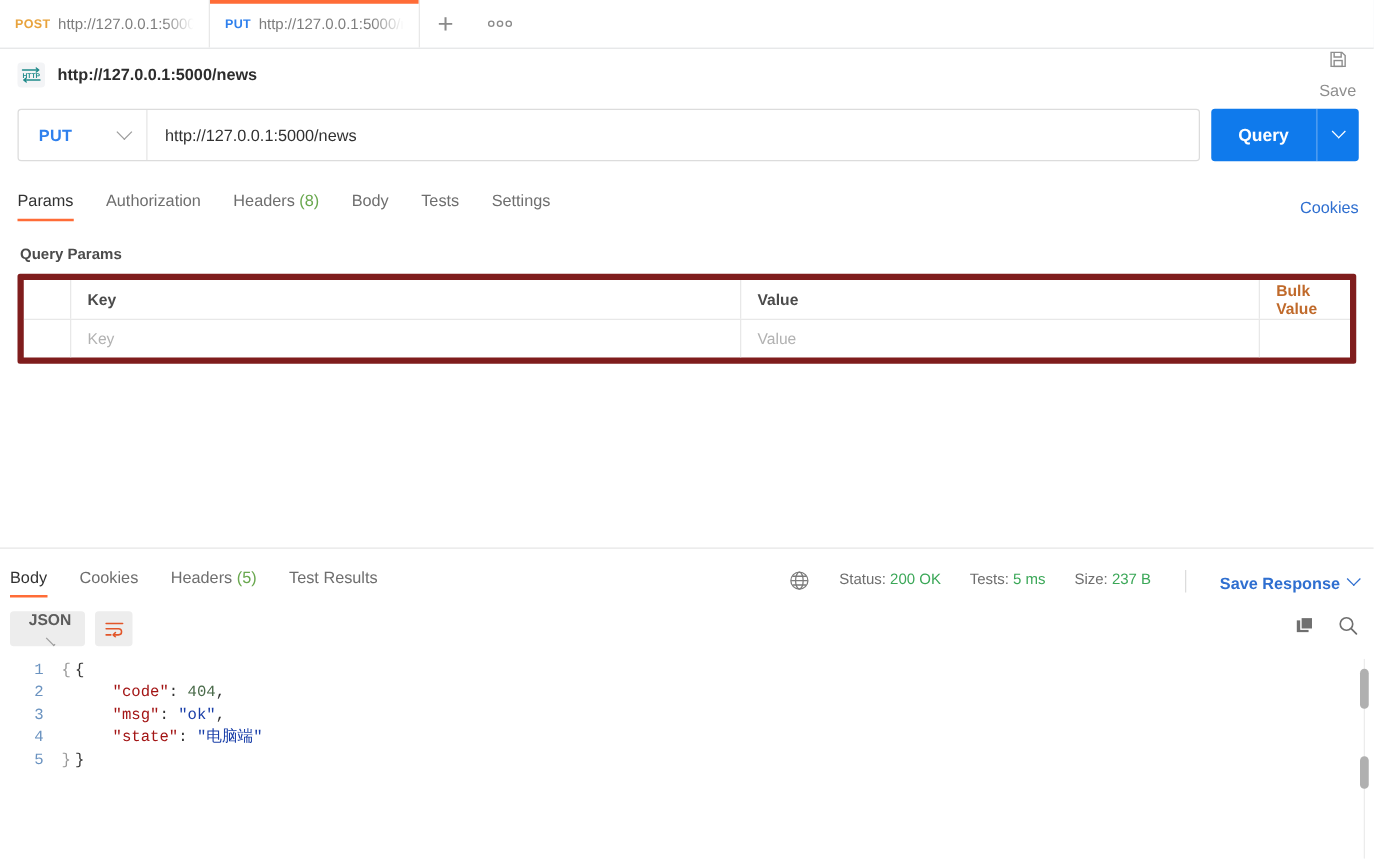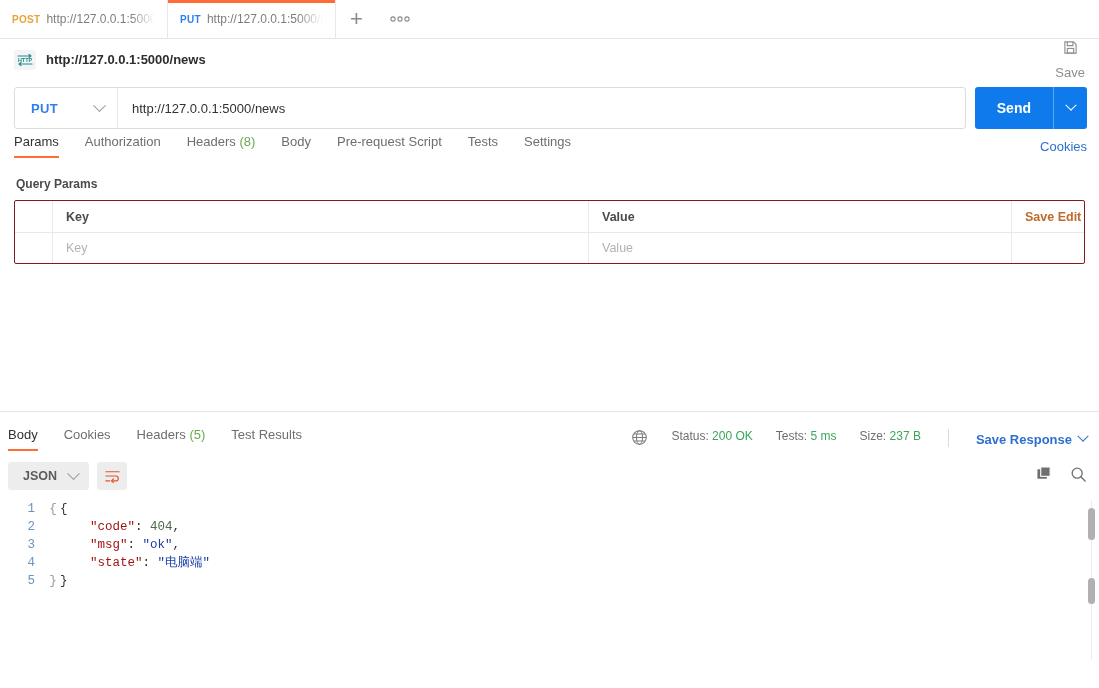--- a/index.html
+++ b/index.html
@@ -184,21 +184,21 @@
     border-right: 1.4px solid #ffffff;
     border-bottom: 1.4px solid #ffffff;
     transform: rotate(45deg) translate(-2px,-2px);
   }
 
   
   .reqtabs {
     display: flex;
     align-items: center;
     padding: 0 12px 0 14px;
-    margin-top: 2px;
+    margin-top: 21px;
     height: 30px;
     gap: 0;
   }
   .rtab {
     font-size: 13px;
     color: #6e6e6e;
     padding: 0 13px 9px 13px;
     position: relative;
     cursor: pointer;
     white-space: nowrap;
@@ -224,21 +224,21 @@
   
   .qp-label {
     font-size: 12px;
     font-weight: bold;
     color: #4b4b4b;
     padding: 0 16px;
     margin-top: 16px;
   }
   .table {
     margin: 9px 14px 0 14px;
-    border: 1px solid #7f1d1d;
+    border: 5px solid #7f1d1d;
     border-radius: 2px;
     overflow: hidden;
   }
   .trow {
     display: flex;
     height: 31px;
     align-items: stretch;
   }
   .trow + .trow { border-top: 1px solid #e8e8e8; }
   .tcell {
@@ -324,20 +324,21 @@
     display: flex; align-items: center;
     background: #ededed;
     border-radius: 3px;
     height: 28px;
     padding: 0 11px 0 15px;
     gap: 12px;
     font-size: 12.5px;
     color: #5c5c5c;
     font-weight: bold;
     cursor: pointer;
+    flex-direction: column;
   }
   .wrapbtn {
     width: 30px; height: 28px;
     background: #ededed;
     border-radius: 3px;
     display: flex; align-items: center; justify-content: center;
     cursor: pointer;
   }
   .fmt-spacer { flex: 1; }
   .fmt-icons { display: flex; align-items: center; gap: 17px; }
@@ -440,63 +441,60 @@
 
 <div class="urlrow">
   <div class="url-field">
     <div class="method-select">
       <span class="m-label">PUT</span>
       <span class="chev"></span>
     </div>
     <input class="url-input" type="text" value="http://127.0.0.1:5000/news" style="">
   </div>
   <div class="send-wrap">
-    <button class="send-btn">Send</button>
+    <button class="send-btn">Query</button>
     <span class="send-caret">
       <span class="chev-white"></span>
     </span>
   </div>
 </div>
 
 <div class="reqtabs">
   <div class="rtab active">
     <span>Params</span>
   </div>
   <div class="rtab">
     <span>Authorization</span>
   </div>
   <div class="rtab">
     <span>Headers</span>
     <span class="count">(8)</span>
   </div>
   <div class="rtab">
     <span>Body</span>
-  </div>
-  <div class="rtab">
-    <span>Pre-request Script</span>
   </div>
   <div class="rtab">
     <span>Tests</span>
   </div>
   <div class="rtab">
     <span>Settings</span>
   </div>
   <div class="reqtabs-spacer"></div>
   <span class="cookies-link">Cookies</span>
 </div>
 
 <div class="qp-label">Query Params</div>
 
 <div class="table">
   <div class="trow">
     <div class="tcell checkcol"></div>
     <div class="tcell keycol th">Key</div>
     <div class="tcell valcol th">Value</div>
     <div class="tcell bulkcol">
-      <span class="bulk">Save Edit</span>
+      <span class="bulk">Bulk Value</span>
     </div>
   </div>
   <div class="trow">
     <div class="tcell checkcol"></div>
     <div class="tcell keycol ph">Key</div>
     <div class="tcell valcol ph">Value</div>
     <div class="tcell bulkcol empty"></div>
   </div>
 </div>
 

